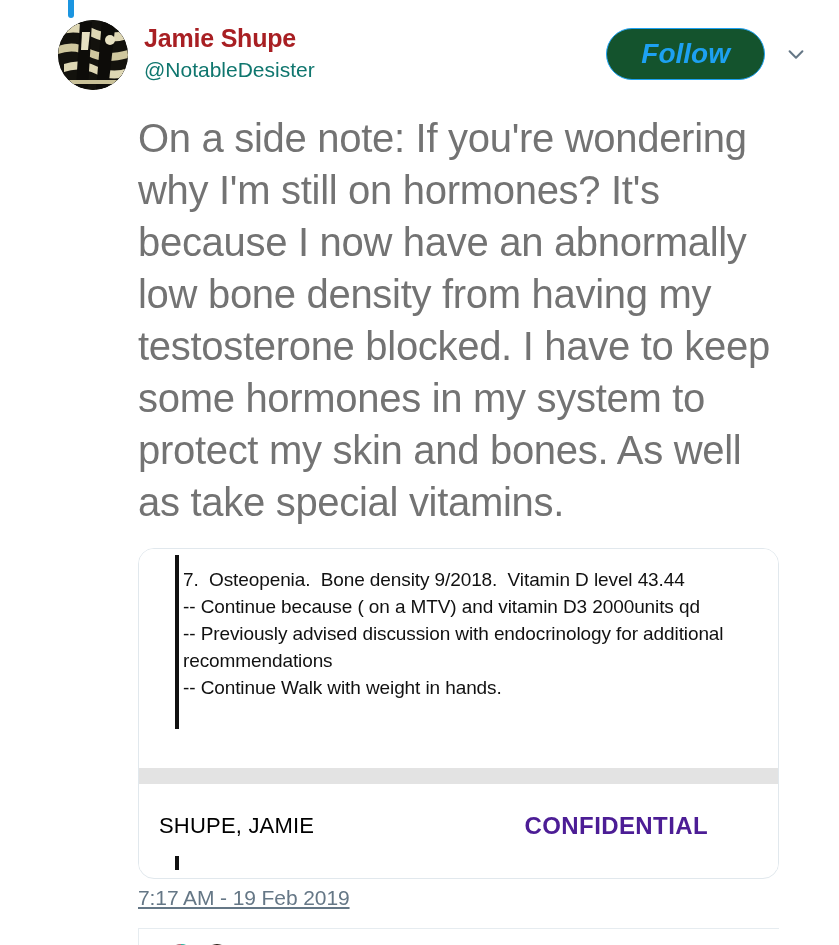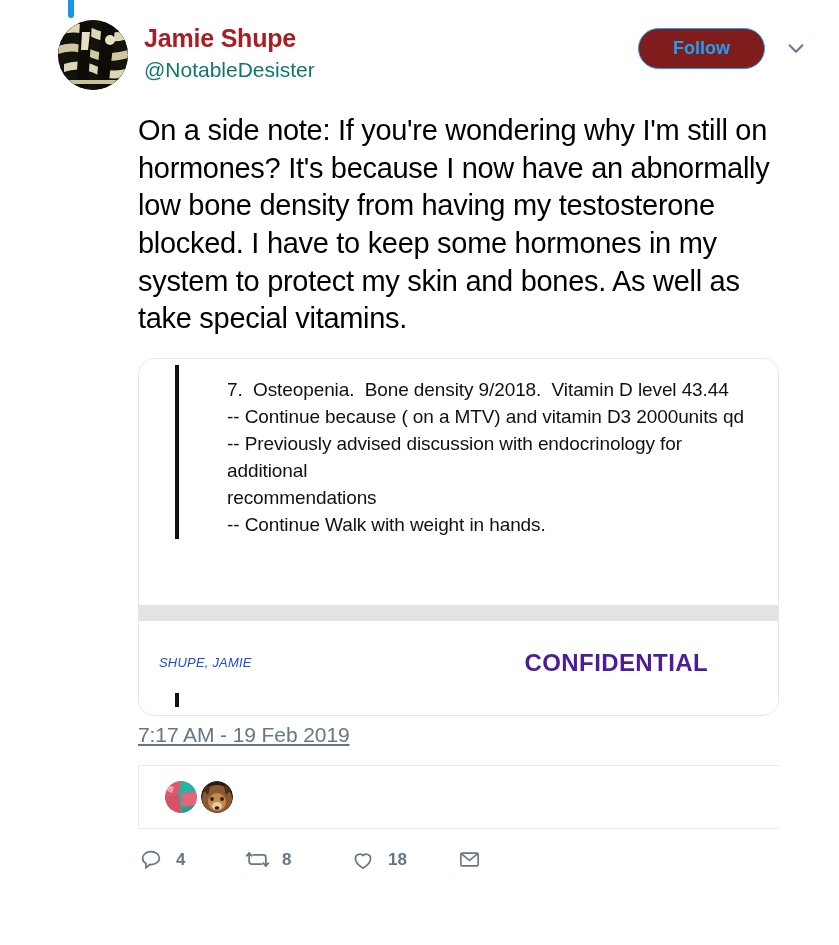--- a/index.html
+++ b/index.html
@@ -71,43 +71,44 @@
 
   .header-actions {
     display: flex;
     align-items: center;
     flex: 0 0 auto;
     padding-top: 8px;
   }
   .follow-button {
     border: 1px solid #1da1f2;
     color: #1da1f2;
-    background: #7f1d1d;
+    background: #14532d;
     border-radius: 100px;
-    font-size: 18px;
+    font-size: 28px;
     font-weight: bold;
     padding: 9px 34px;
     cursor: pointer;
     line-height: 1.15;
     white-space: nowrap;
+    font-style: italic;
   }
   .caret {
     margin-left: 18px;
     width: 26px; height: 26px;
     display: flex; align-items: center; justify-content: center;
     cursor: pointer;
     color: #657786;
   }
 
   
   .tweet-text {
     margin: 22px 32px 0 122px;
-    font-size: 29px;
+    font-size: 40px;
     line-height: 1.30;
-    color: #000000;
+    color: #737373;
     letter-spacing: -0.3px;
     font-weight: 300;
   }
 
   
   .media-card {
     margin: 20px 30px 0 122px;
     border: 1px solid #e1e8ed;
     border-radius: 16px;
     overflow: hidden;
@@ -128,38 +129,37 @@
   }
   .doc-lines {
     margin-left: 44px;
     padding-right: 20px;
     font-size: 19px;
     line-height: 1.42;
     color: #111;
     font-family: "Liberation Sans", sans-serif;
     letter-spacing: -0.1px;
   }
-  .doc-lines div { white-space: pre-wrap; margin-left: 44px; }
+  .doc-lines div { white-space: pre-wrap; }
   .doc-spacer { height: 62px; }
   .doc-band {
     height: 16px;
     background: #e3e3e3;
     margin-top: 4px;
   }
   .doc-footer {
     display: flex;
     align-items: center;
     justify-content: space-between;
     padding: 28px 70px 10px 20px;
   }
   .doc-patient {
-    font-size: 13px;
-    color: #1d4ed8;
+    font-size: 22px;
+    color: #000000;
     letter-spacing: 0.2px;
-    font-style: italic;
   }
   .doc-confidential {
     font-size: 24px;
     font-weight: bold;
     color: #4c1d95;
     letter-spacing: 0.4px;
   }
   .doc-tick {
     width: 4px; height: 14px;
     background: #111;

